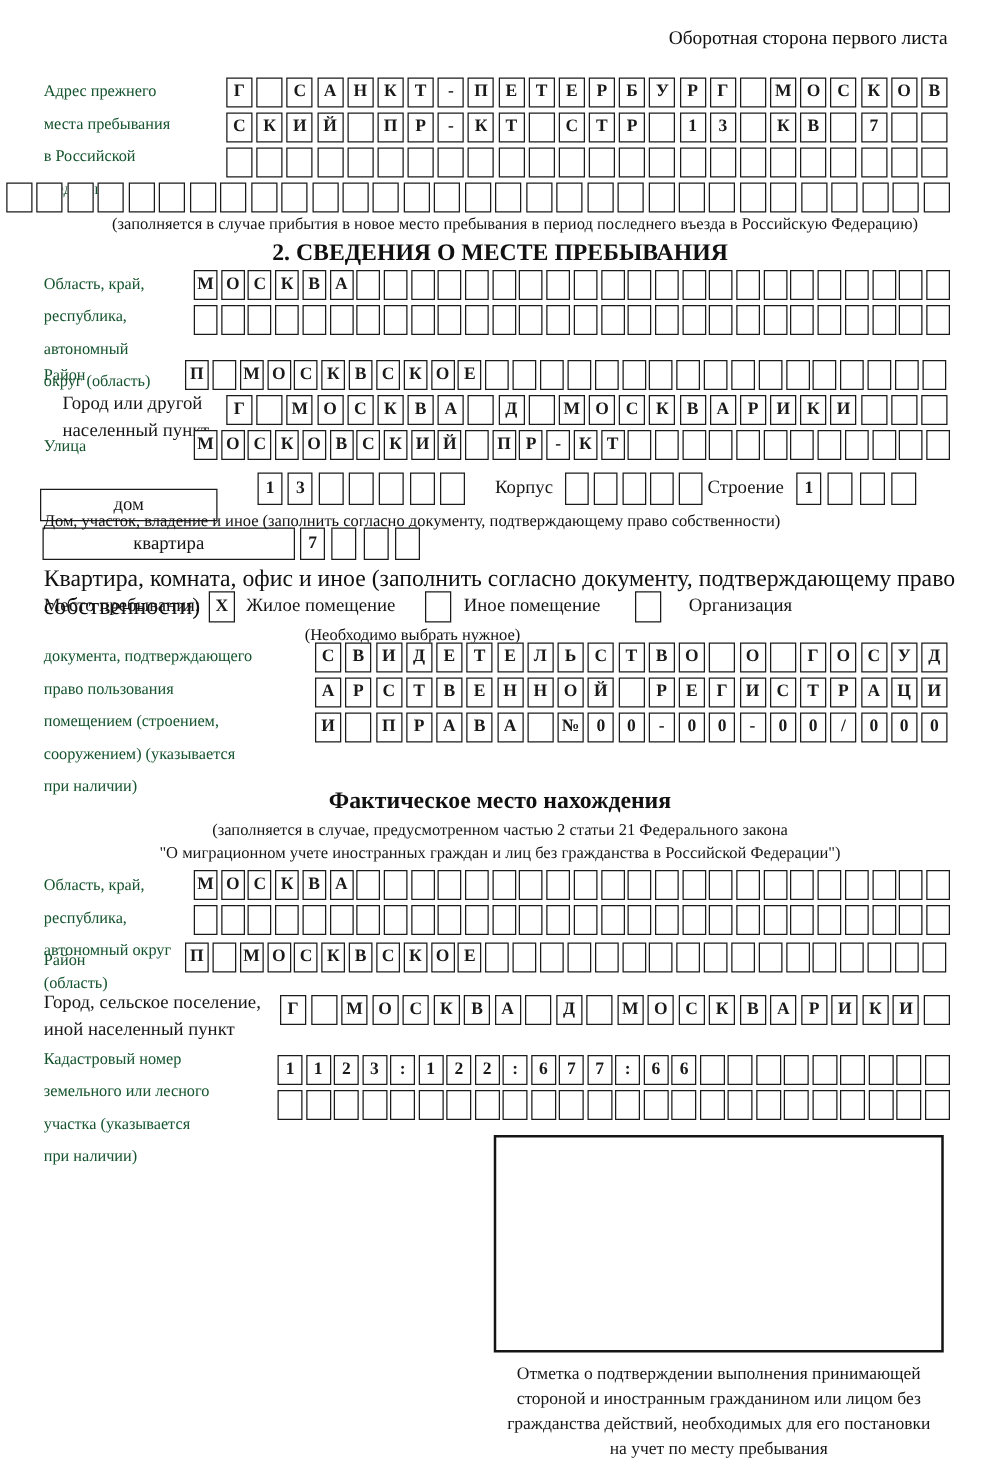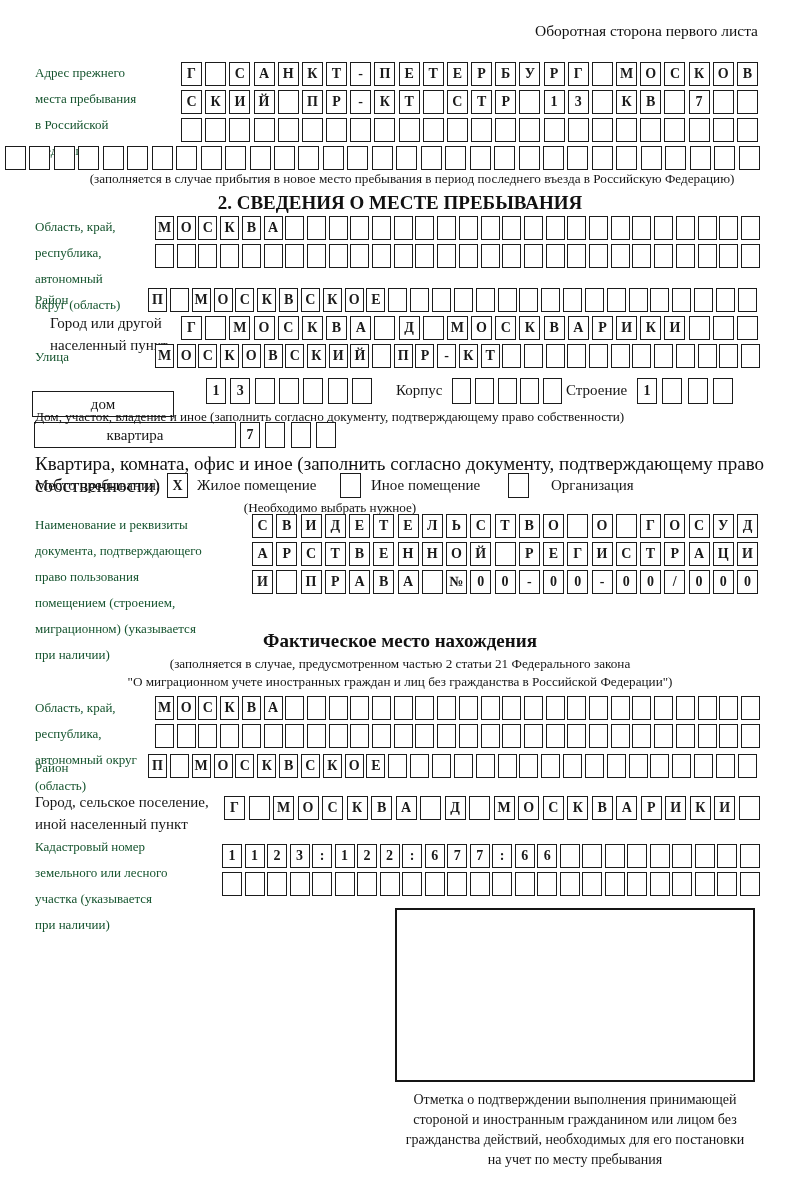--- a/index.html
+++ b/index.html
@@ -366,25 +366,24 @@
   <div class="abs inline-lbl" style="left:35px;top:477px;">Место пребывания:</div>
   <div class="abs cbox" style="left:167px;top:473px;">X</div>
   <div class="abs inline-lbl" style="left:197px;top:477px;">Жилое помещение</div>
   <div class="abs cbox" style="left:340px;top:473px;"></div>
   <div class="abs inline-lbl" style="left:371px;top:477px;">Иное помещение</div>
   <div class="abs cbox" style="left:508px;top:473px;"></div>
   <div class="abs inline-lbl" style="left:551px;top:477px;">Организация</div>
   <div class="abs" style="left:180px;top:500px;width:300px;text-align:center;font-size:13.2px;">(Необходимо выбрать нужное)</div>
 
   <div class="abs lbl" style="left:35px;top:512px;width:215px;">
-    <div>Наименование и реквизиты</div>
     <div>документа, подтверждающего</div>
     <div>право пользования</div>
     <div>помещением (строением,</div>
-    <div>миграционном) (указывается</div>
+    <div>сооружением) (указывается</div>
     <div>при наличии)</div>
   </div>
   <div class="abs cellrow" style="left:252px;top:514px;width:506px;--cw:21px;">
       <span class="cell">С</span>
       <span class="cell">В</span>
       <span class="cell">И</span>
       <span class="cell">Д</span>
       <span class="cell">Е</span>
       <span class="cell">Т</span>
       <span class="cell">Е</span>

